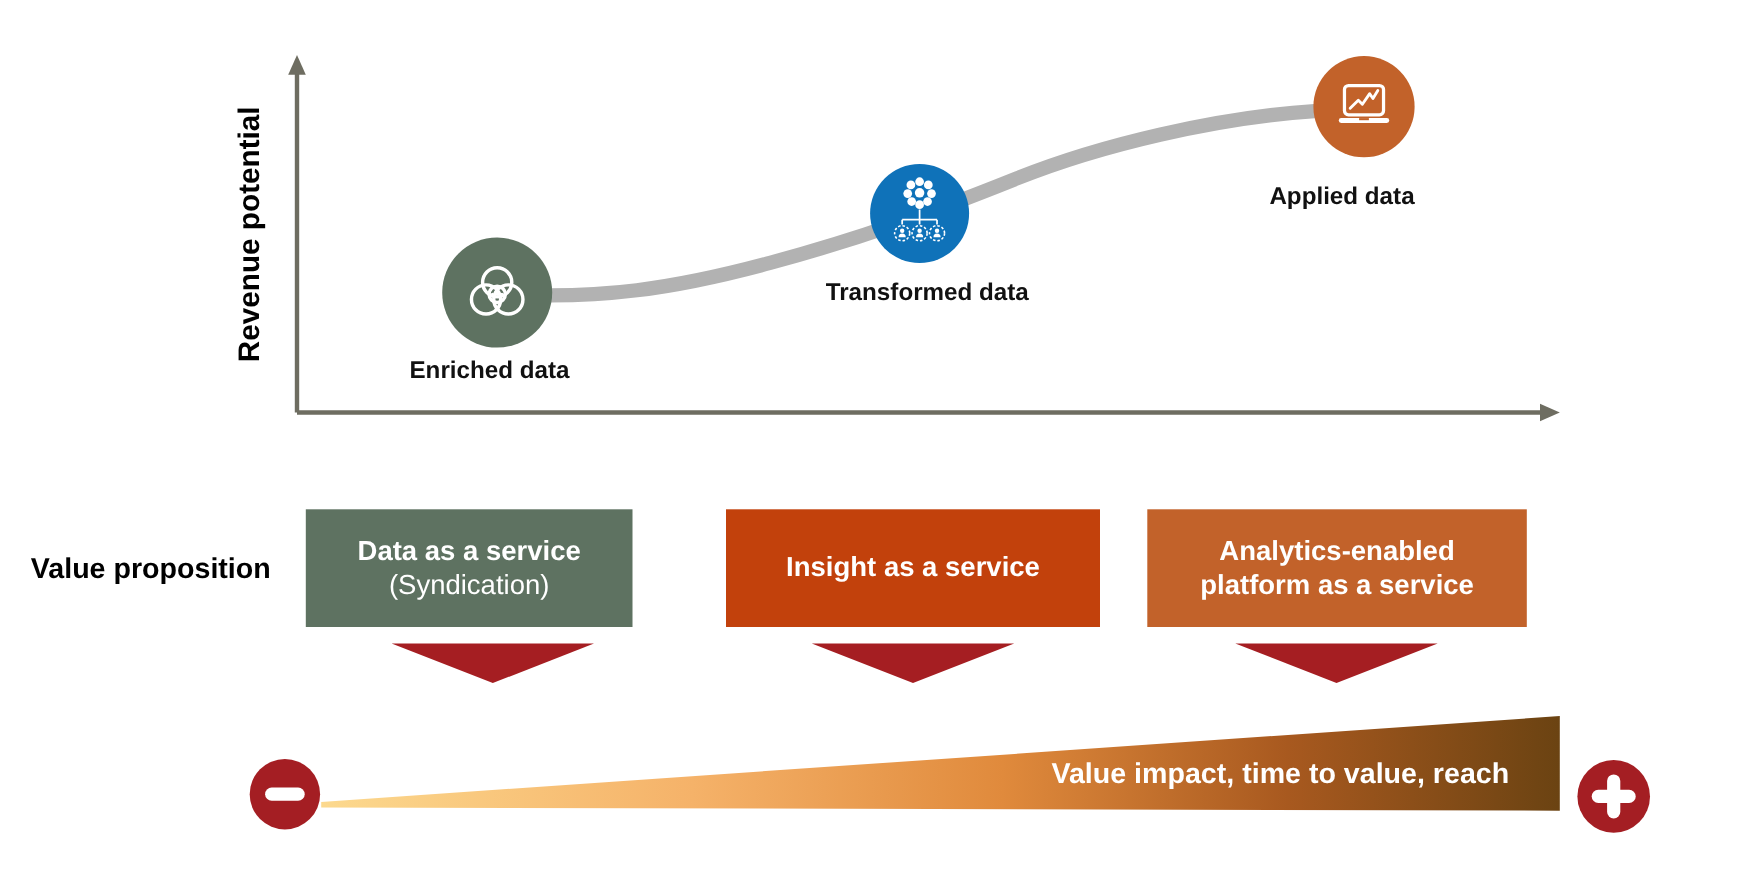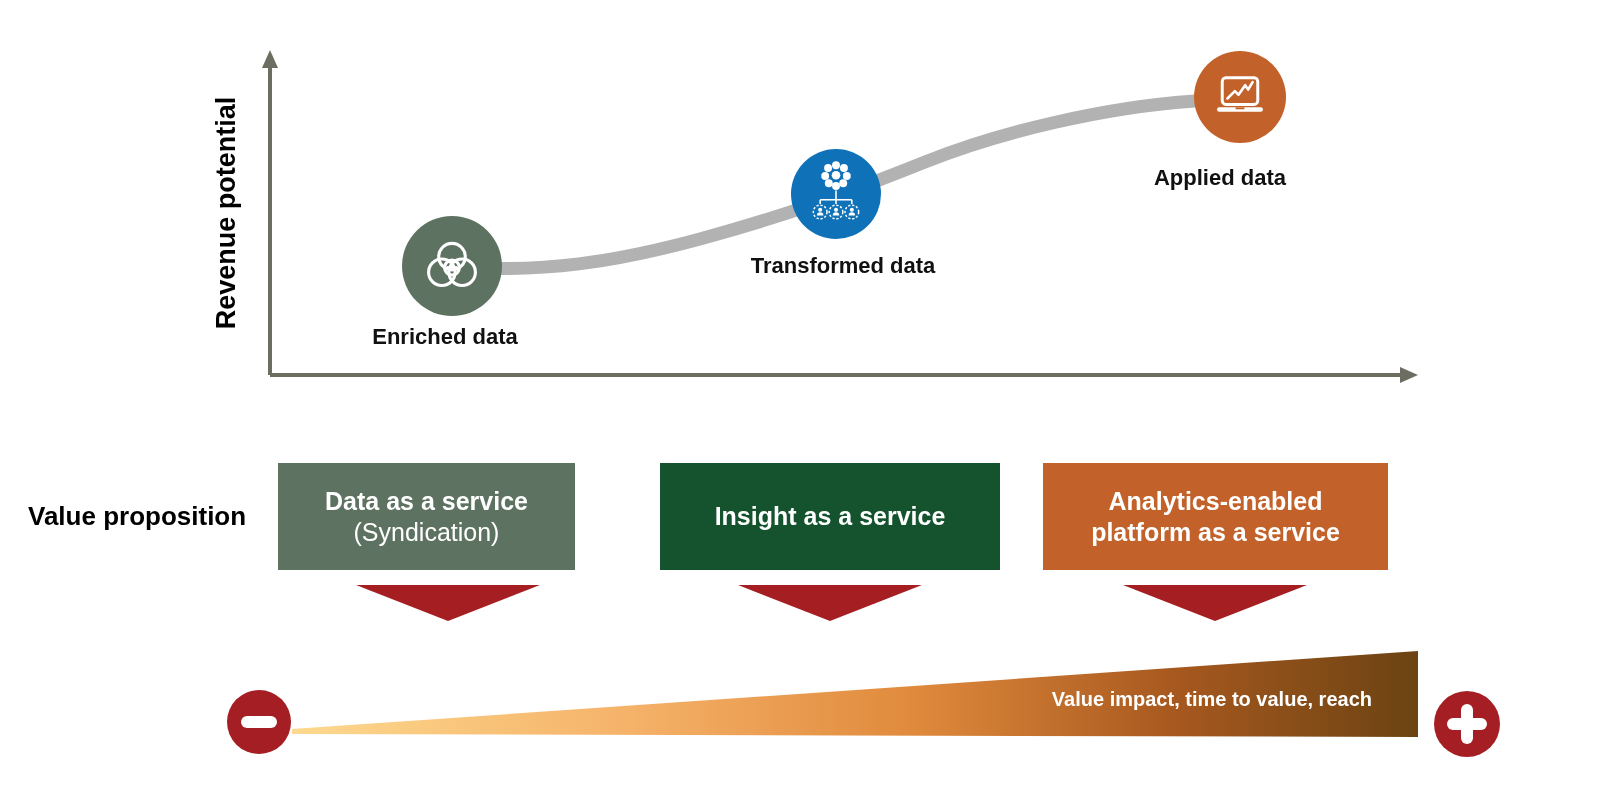--- a/index.html
+++ b/index.html
@@ -25,31 +25,31 @@
     font-weight:bold;font-size:27px;color:#000;}
 
   
   .vp-label{position:absolute;left:28px;top:463px;height:107px;width:245px;display:flex;align-items:center;
     font-weight:bold;font-size:26px;color:#000;}
   .vp-box{position:absolute;top:463px;height:107px;display:flex;flex-direction:column;align-items:center;
     justify-content:center;color:#fff;font-size:25px;font-weight:bold;text-align:center;line-height:31px;}
   .vp-box .line2{font-weight:normal;}
   .vp-box.orange .line2{font-weight:bold;}
   .box-green{left:278px;width:297px;background:#5e7261;text-align:center;}
-  .box-blue{left:660px;width:340px;background:#14532d;}
+  .box-blue{left:660px;width:340px;background:#c2410c;}
   .box-orange{left:1043px;width:345px;background:#c2622a;}
 
   
   .tri{position:absolute;top:585px;width:0;height:0;
     border-left:92px solid transparent;border-right:92px solid transparent;border-top:36px solid #a51e22;}
   .tri-1{left:356px;} .tri-2{left:738px;} .tri-3{left:1123px;}
 
   
   .wedge-label{position:absolute;left:900px;top:688px;width:472px;text-align:right;
-    color:#fff;font-weight:bold;font-size:20px;}
+    color:#fff;font-weight:bold;font-size:26px;}
 
   
   .badge{position:absolute;border-radius:50%;background:#a41e23;}
   .badge-minus{left:227px;top:690px;width:64px;height:64px;}
   .badge-plus{left:1434px;top:691px;width:66px;height:66px;}
   .minus-bar{position:absolute;left:14px;top:26px;width:36px;height:12px;background:#fff;border-radius:6px;}
   .plus-h{position:absolute;left:13px;top:27px;width:40px;height:12px;background:#fff;border-radius:6px;}
   .plus-v{position:absolute;left:27px;top:13px;width:12px;height:40px;background:#fff;border-radius:6px;}
 </style>
 </head>

